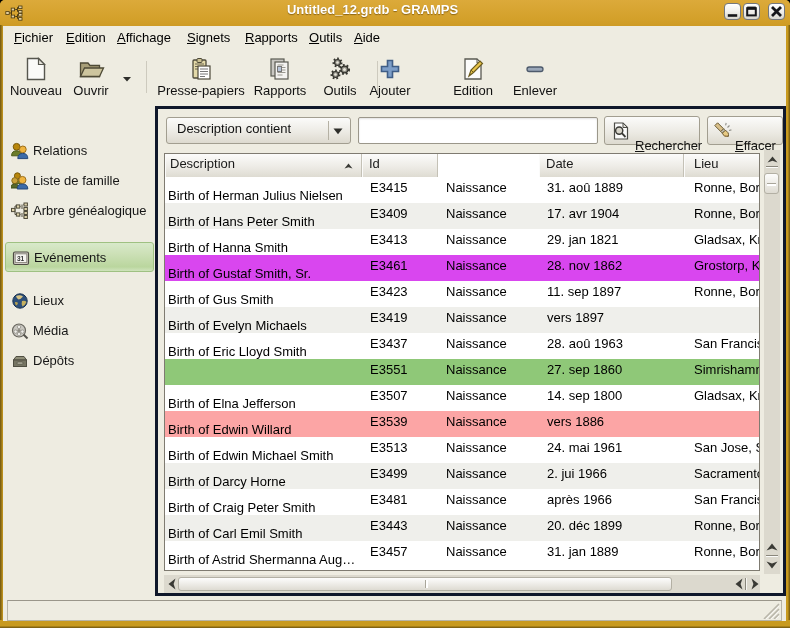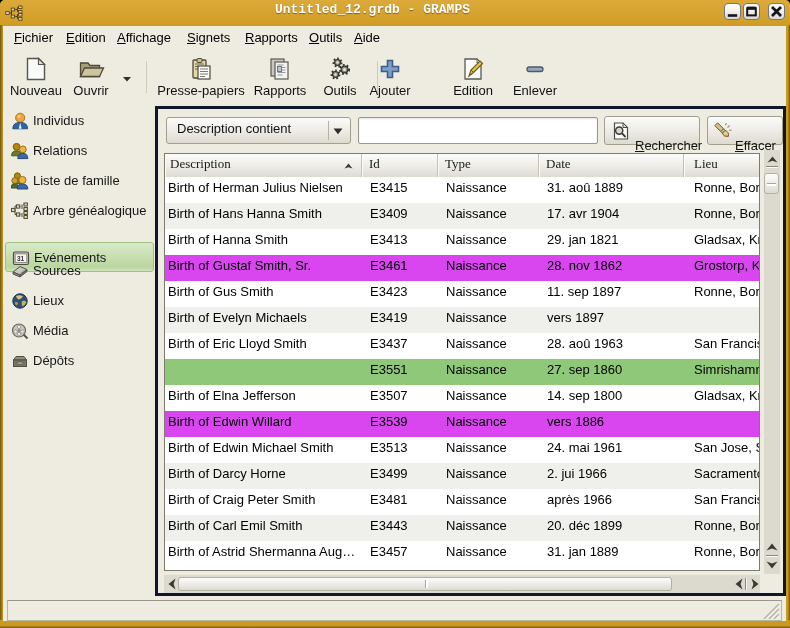--- a/index.html
+++ b/index.html
@@ -1,21 +1,21 @@
 <!DOCTYPE html>
 <html><head>
 <meta charset="utf-8">
 <style>
 * { margin:0; padding:0; box-sizing:border-box; }
 html,body { width:790px; height:628px; overflow:hidden; }
 body { font-family:"Liberation Sans", sans-serif; font-size:13px; color:#000; background:#000; position:relative; }
 #win { position:absolute; left:0; top:0; width:790px; height:628px; background:#c89a1f; border-radius:5px 5px 0 0; }
 
 #titlebar { position:absolute; left:0; top:0; width:790px; height:36px; border-radius:5px 5px 0 0;
-  background:linear-gradient(to bottom,#dcaa3a 0%,#d3a02a 55%,#c7941d 100%); border-bottom:1px solid #a87e12;font-family:Liberation Mono, monospace; }
+  background:linear-gradient(to bottom,#dcaa3a 0%,#d3a02a 55%,#c7941d 100%); border-bottom:1px solid #a87e12; }
 #titletext { position:absolute; left:0; top:2px; width:745px; text-align:center; color:#fff; font-weight:bold; font-size:13px; text-shadow:0 1px 1px rgba(90,60,0,.6); }
 .winbtn { position:absolute; top:3px; width:17px; height:17px; border-radius:4px; border:1px solid #74777d; box-shadow:inset 0 1px 0 #fff;
   background:linear-gradient(to bottom,#ffffff 0%,#f2f1ee 45%,#d9d7cf 100%); }
 #btn-min { left:724px; } #btn-max { left:743px; } #btn-close { left:768px; }
 .winbtn svg { position:absolute; left:0; top:0; }
 
 #leftborder { position:absolute; left:0; top:25px; width:3px; height:596px; background:linear-gradient(to right,#6e5510,#c89a1f); }
 #rightborder { position:absolute; right:0; top:25px; width:4px; height:596px; background:linear-gradient(to right,#c89a1f 40%,#6e5510); }
 #bottomborder { position:absolute; left:0; top:620px; width:790px; height:8px; background:linear-gradient(to bottom,#c89a1f 70%,#6e5510); }
 #clientarea { position:absolute; left:3px; top:26px; width:783px; height:595px; background:#eeece1; }
@@ -47,25 +47,25 @@
 #entry { position:absolute; left:200px; top:8px; width:240px; height:27px; border:1px solid #9b978a; border-radius:2px; background:#fff; box-shadow:inset 0 1px 2px rgba(0,0,0,.12); }
 .fbtn { position:absolute; top:7px; height:29px; border:1px solid #a29e90; border-radius:3px;
   background:linear-gradient(to bottom,#fbfbfa 0%,#ebe9e2 60%,#dddacf 100%); color:#111; }
 .fbtn .blabel { position:absolute; top:5px;margin-top:16px; }
 .fbtn .blabel u { text-decoration:underline; }
 #btn-search { left:446px; width:96px; }
 #btn-clear { left:549px; width:76px; }
 
 #tablebox { position:absolute; left:6px; top:44px; width:596px; height:418px; border:1px solid #7f7b71; background:#fff; }
 #theader { position:absolute; left:0; top:0; width:594px; height:23px; }
-.hcell { position:absolute; top:0; height:26px; background:linear-gradient(to bottom,#fcfcfb 0%,#eceae4 55%,#dbd8ce 100%); border-right:1px solid #c4c1b6; border-bottom:1px solid #b5b2a6; box-shadow:inset 1px 1px 0 #fbfbfa;font-family:Liberation Serif, serif; }
+.hcell { position:absolute; top:0; height:26px; background:linear-gradient(to bottom,#fcfcfb 0%,#eceae4 55%,#dbd8ce 100%); border-right:1px solid #c4c1b6; border-bottom:1px solid #b5b2a6; box-shadow:inset 1px 1px 0 #fbfbfa; }
 .hcell span { position:absolute; left:7px; top:2px; color:#1a1a1a; }
 .trow { position:absolute; left:0; width:594px; height:26px; }
 .trow div { position:absolute; top:3px; white-space:nowrap; overflow:hidden; }
-.c0 { left:3px; width:196px; } .c1 { left:205px; } .c2 { left:281px; } .c3 { left:382px; } .c4 { left:529px; width:65px; }
+.c0 { left:3px; width:196px;margin-top:8px; } .c1 { left:205px; } .c2 { left:281px; } .c3 { left:382px; } .c4 { left:529px; width:65px; }
 
 #vscroll { position:absolute; left:606px; top:41px; width:16px; height:424px; background:#dcd9ce; }
 #hscroll { position:absolute; left:6px; top:466px; width:596px; height:18px; background:#dcd9ce; }
 .sthumb { position:absolute; border:1px solid #b3b0a4; border-radius:3px; background:linear-gradient(to bottom,#fdfdfc,#dedbd2); }
 
 #statusbar { position:absolute; left:4px; top:574px; width:775px; height:21px; border:1px solid #b7b4a8; border-top-color:#9a968a; background:#eeece1; }
 svg { display:block; }
 </style>
 </head>
 <body>
@@ -172,29 +172,20 @@
           <path d="M8 19 L10 13 L19 4 L21.5 6.5 L12.5 15.5 L8 19 Z" fill="#e8c44a" stroke="#6b5b1e" stroke-width="1.2"></path>
           <path d="M10 13 L12.5 15.5" stroke="#6b5b1e"></path>
         </svg>Edition</div>
       <div class="tbtn" style="left:507px;top:9px;width:50px">
         <svg class="ticon" width="24" height="24" viewBox="0 0 24 24">
           <rect x="4" y="10" width="16" height="4.5" rx="2.2" fill="#9aa7b8" stroke="#4d5a6b" stroke-width="1.3"></rect>
         </svg>Enlever</div>
     </div>
     <div id="content">
       <div id="sidebar">
-        <div class="sbitem" style="top:3px">
-          <svg class="sicon" width="18" height="18" viewBox="0 0 18 18">
-            <circle cx="9.2" cy="5.8" r="4.6" fill="#eda33a" stroke="#a5711a" stroke-width="0.9"></circle>
-            <circle cx="8" cy="4.6" r="1.6" fill="#f6cb82"></circle>
-            <path d="M1.8 16.8 Q1.8 10.4 9.2 10.4 Q16.6 10.4 16.6 16.8 Z" fill="#2f64a4" stroke="#1f4678" stroke-width="0.9"></path>
-            <path d="M9.2 10.6 L10.6 16.8 L7.8 16.8 Z" fill="#f2f2ee"></path>
-          </svg>
-          <span class="slabel">Individus</span>
-        </div>
         <div class="sbitem" style="top:33px">
           <svg class="sicon" width="18" height="18" viewBox="0 0 18 18">
             <circle cx="5.6" cy="4.8" r="3.4" fill="#b8860b" stroke="#7a5a0a"></circle>
             <path d="M0.6 13.8 Q0.6 8.8 5.6 8.8 Q10.6 8.8 10.6 13.8 Z" fill="#6b7c2a" stroke="#4a5a18"></path>
             <circle cx="11.8" cy="7.4" r="3.4" fill="#efb43f" stroke="#9c6f1c"></circle>
             <path d="M6.8 16.6 Q6.8 11.4 11.8 11.4 Q16.8 11.4 16.8 16.6 Z" fill="#3b6aa8" stroke="#25477a"></path>
           </svg>
           <span class="slabel">Relations</span>
         </div>
         <div class="sbitem" style="top:63px">
@@ -224,29 +215,20 @@
           <span class="slabel">Arbre généalogique</span>
         </div>
         <div class="sbitem sel" style="top:139px">
           <svg class="sicon" width="18" height="18" viewBox="0 0 18 18">
             <rect x="1.5" y="3" width="15" height="12.5" rx="1.5" fill="#d7d4cb" stroke="#4e4b44" stroke-width="1.2"></rect>
             <rect x="3.2" y="4.8" width="11.6" height="8.8" fill="#f5f4f0" stroke="#8a877e"></rect>
             <text x="5" y="11.5" font-size="6.5" font-weight="bold" fill="#333" font-family="Liberation Sans">31</text>
           </svg>
           <span class="slabel">Evénements</span>
         </div>
-        <div class="sbitem" style="top:153px">
-          <svg class="sicon" width="18" height="18" viewBox="0 0 18 18">
-            <path d="M2 10 L9 4.5 L16 7.5 L9 13 Z" fill="#b3b3b0" stroke="#55544f"></path>
-            <path d="M2 10 L2 12 L9 15 L9 13 Z" fill="#8d8d89" stroke="#55544f"></path>
-            <path d="M9 13 L9 15 L16 9.5 L16 7.5 Z" fill="#77766f" stroke="#55544f"></path>
-            <path d="M4 9.8 L9.5 5.8 M5.5 10.5 L11 6.4 M7 11.2 L12.5 7" stroke="#e8e8e6" stroke-width="0.7"></path>
-          </svg>
-          <span class="slabel">Sources</span>
-        </div>
         <div class="sbitem" style="top:183px">
           <svg class="sicon" width="18" height="18" viewBox="0 0 18 18">
             <circle cx="9" cy="9" r="7.2" fill="#2d4f79" stroke="#16304f" stroke-width="1"></circle>
             <path d="M5 4 Q9 2.5 12 4.5 Q10 7 7.5 7.5 Q5.5 6.5 5 4 Z" fill="#d8c484"></path>
             <path d="M11 9 Q14 8 15.5 10 Q14 13.5 11.5 14.5 Q10 12 11 9 Z" fill="#c7b15f"></path>
             <path d="M4 10 Q6 9.5 7 11 Q6.5 13 5 13.5 Q4 12 4 10 Z" fill="#b7a14f"></path>
           </svg>
           <span class="slabel">Lieux</span>
         </div>
         <div class="sbitem" style="top:243px">
@@ -302,40 +284,37 @@
           <div id="theader">
             <div class="hcell" style="left:0;width:197px">
                 <span style="left:5px">Description</span>
               <svg width="9" height="6" viewBox="0 0 9 6" style="position:absolute;right:8px;top:9px">
                   <path d="M0.5 5.5 L4.5 0.5 L8.5 5.5 L4.5 4.2 Z" fill="#3a3a36"></path>
                 </svg>
             </div>
             <div class="hcell" style="left:197px;width:76px">
                 <span>Id</span>
               </div>
-            <div class="hcell" style="left:273px;width:101px">
-                <span>Type</span>
-              </div>
             <div class="hcell" style="left:374px;width:145px">
                 <span>Date</span>
               </div>
             <div class="hcell" style="left:519px;width:75px;border-right:none">
                 <span style="left:10px">Lieu</span>
               </div>
           </div>
           <div id="tbodyrows">
             <div class="trow" style="top:23px;background:#fff">
                 <div class="c0">Birth of Herman Julius Nielsen</div>
                 <div class="c1">E3415</div>
                 <div class="c2">Naissance</div>
                 <div class="c3">31. aoû 1889</div>
                 <div class="c4">Ronne, Bornholm</div>
               </div>
             <div class="trow" style="top:49px;background:#efefeb">
-                <div class="c0">Birth of Hans Hanna Smith</div>
+                <div class="c0">Birth of Hans Peter Smith</div>
                 <div class="c1">E3409</div>
                 <div class="c2">Naissance</div>
                 <div class="c3">17. avr 1904</div>
                 <div class="c4">Ronne, Bornholm</div>
               </div>
             <div class="trow" style="top:75px;background:#fff">
                 <div class="c0">Birth of Hanna Smith</div>
                 <div class="c1">E3413</div>
                 <div class="c2">Naissance</div>
                 <div class="c3">29. jan 1821</div>
@@ -375,21 +354,21 @@
                 <div class="c3">27. sep 1860</div>
                 <div class="c4">Simrishamn, Kris</div>
               </div>
             <div class="trow" style="top:231px;background:#fff">
                 <div class="c0">Birth of Elna Jefferson</div>
                 <div class="c1">E3507</div>
                 <div class="c2">Naissance</div>
                 <div class="c3">14. sep 1800</div>
                 <div class="c4">Gladsax, Kristians</div>
               </div>
-            <div class="trow" style="top:257px;background:#d946ef">
+            <div class="trow" style="top:257px;background:#fca5a5">
                 <div class="c0">Birth of Edwin Willard</div>
                 <div class="c1">E3539</div>
                 <div class="c2">Naissance</div>
                 <div class="c3">vers 1886</div>
                 <div class="c4"></div>
               </div>
             <div class="trow" style="top:283px;background:#fff">
                 <div class="c0">Birth of Edwin Michael Smith</div>
                 <div class="c1">E3513</div>
                 <div class="c2">Naissance</div>

